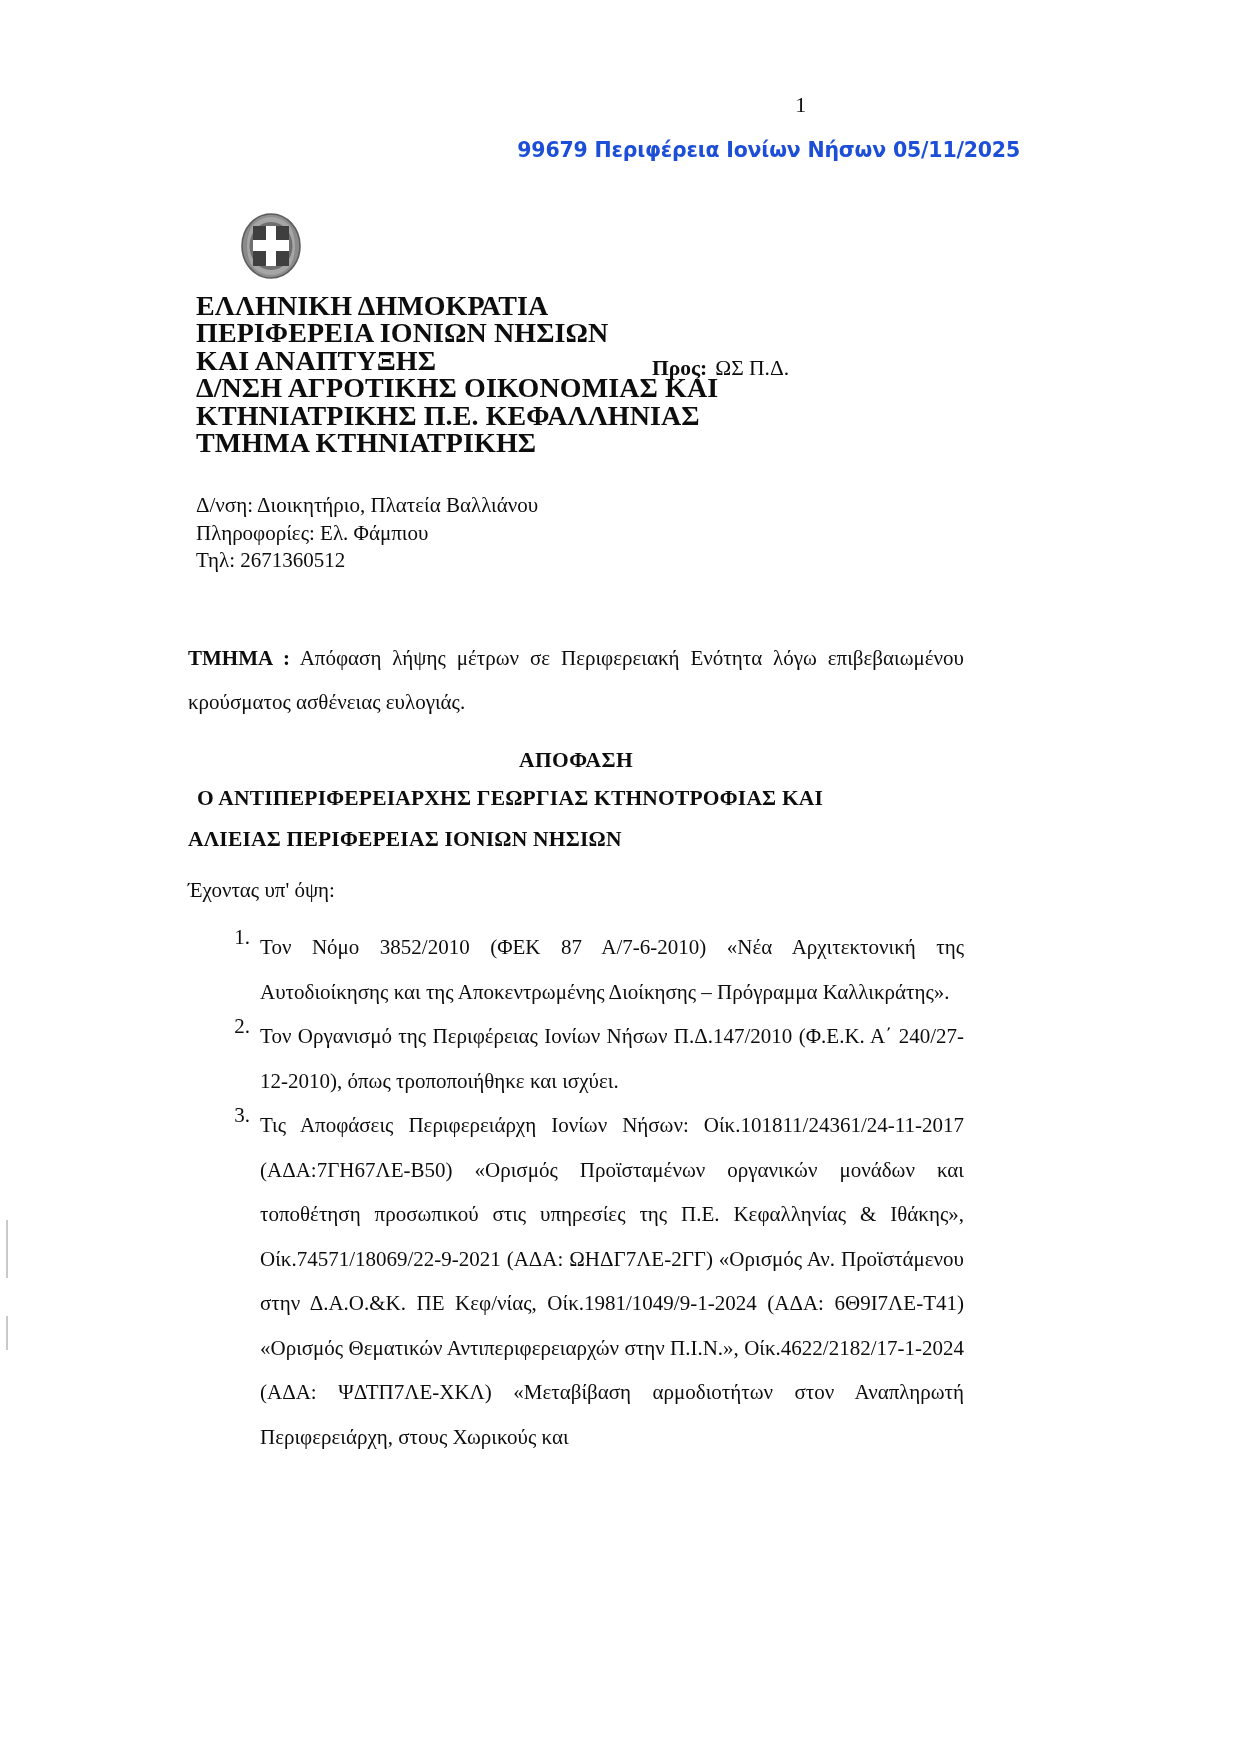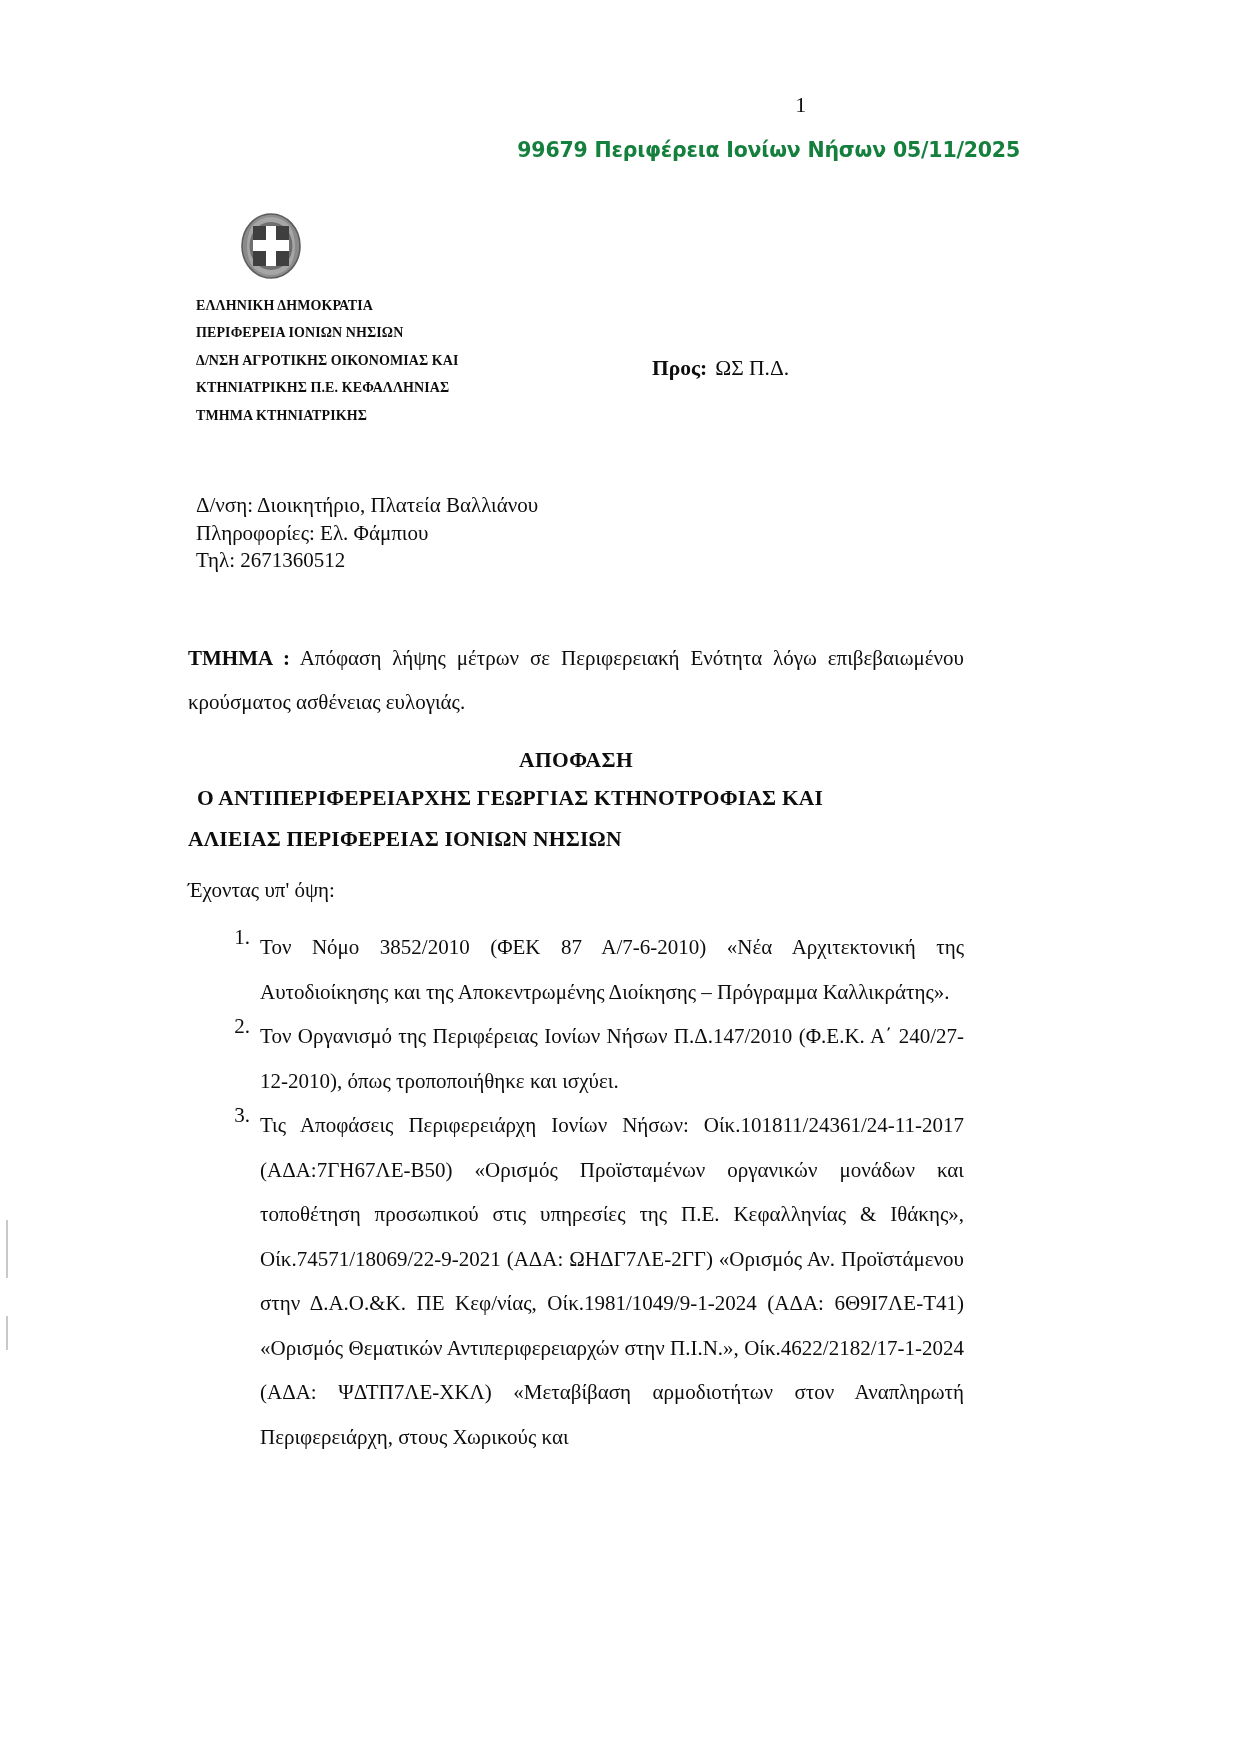--- a/index.html
+++ b/index.html
@@ -31,41 +31,41 @@
 
   
   .stamp-line {
     position: absolute;
     top: 138px;
     right: 222px;
     font-family: "DejaVu Sans", "Liberation Sans", sans-serif;
     font-size: 20.5px;
     font-weight: bold;
     letter-spacing: -0.2px;
-    color: #15803d;
+    color: #1d4ed8;
     white-space: nowrap;
   }
 
   
   .emblem {
     position: absolute;
     top: 212px;
     left: 240px;
     width: 62px;
     height: 68px;
   }
   .emblem svg { display:block; }
 
   
   .letterhead {
     position: absolute;
     top: 292px;
     left: 196px;
     width: 430px;
-    font-size: 14px;
+    font-size: 28px;
     font-weight: bold;
     line-height: 27.4px;
     letter-spacing: 0.1px;
   }
   .letterhead div { white-space: nowrap; }
 
   
   .pros-block {
     position: absolute;
     top: 355px;
@@ -222,20 +222,21 @@
       <rect x="13" y="28" width="36" height="11" fill="#ffffff"></rect>
       <path d="M2 34 q3 -20 14 -27 q-9 12 -9 27 q0 15 9 27 Q5 54 2 34z" fill="#8a8a8a"></path>
       <path d="M60 34 q-3 -20 -14 -27 q9 12 9 27 q0 15 -9 27 Q57 54 60 34z" fill="#8a8a8a"></path>
       <ellipse cx="31" cy="34" rx="29" ry="32" fill="none" stroke="#5d5d5d" stroke-width="1.6"></ellipse>
     </svg>
   </div>
 
   <div class="letterhead">
     <div>ΕΛΛΗΝΙΚΗ ΔΗΜΟΚΡΑΤΙΑ</div>
     <div>ΠΕΡΙΦΕΡΕΙΑ ΙΟΝΙΩΝ ΝΗΣΙΩΝ</div>
+    <div>ΚΑΙ ΑΝΑΠΤΥΞΗΣ</div>
     <div>Δ/ΝΣΗ ΑΓΡΟΤΙΚΗΣ ΟΙΚΟΝΟΜΙΑΣ ΚΑΙ</div>
     <div>ΚΤΗΝΙΑΤΡΙΚΗΣ Π.Ε. ΚΕΦΑΛΛΗΝΙΑΣ</div>
     <div>ΤΜΗΜΑ ΚΤΗΝΙΑΤΡΙΚΗΣ</div>
   </div>
 
   <div class="pros-block">
     <span class="pros-label">Προς:</span><span class="pros-value">ΩΣ Π.Δ.</span>
   </div>
 
   <div class="contact">

